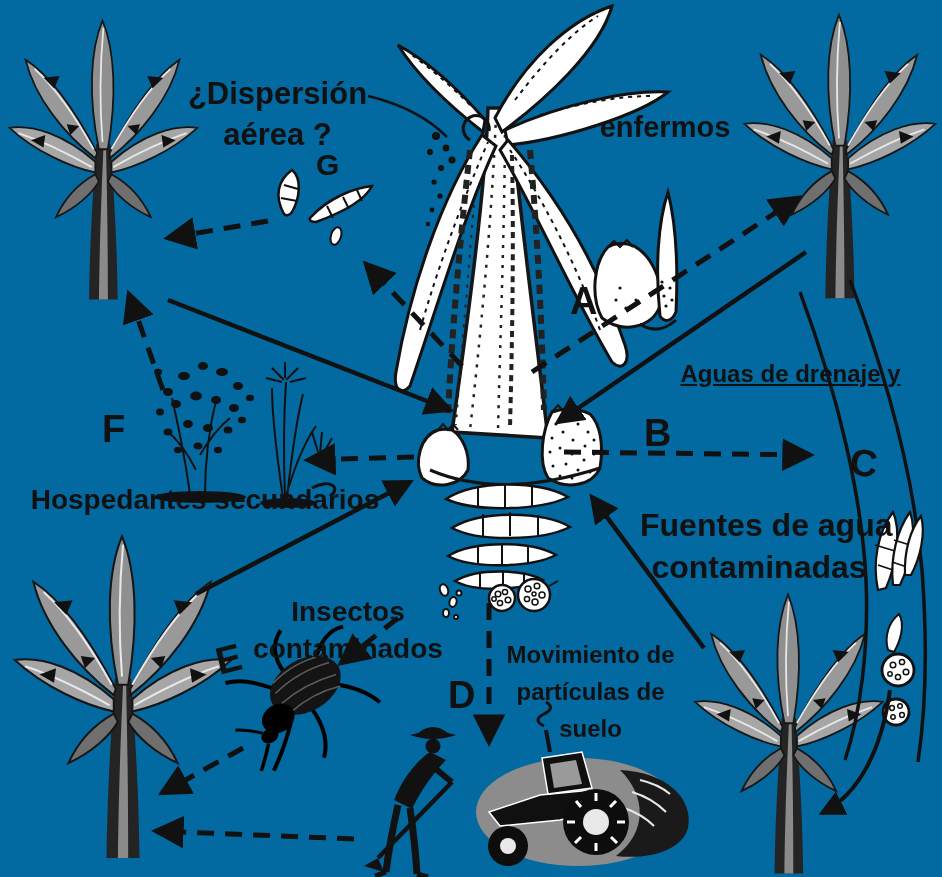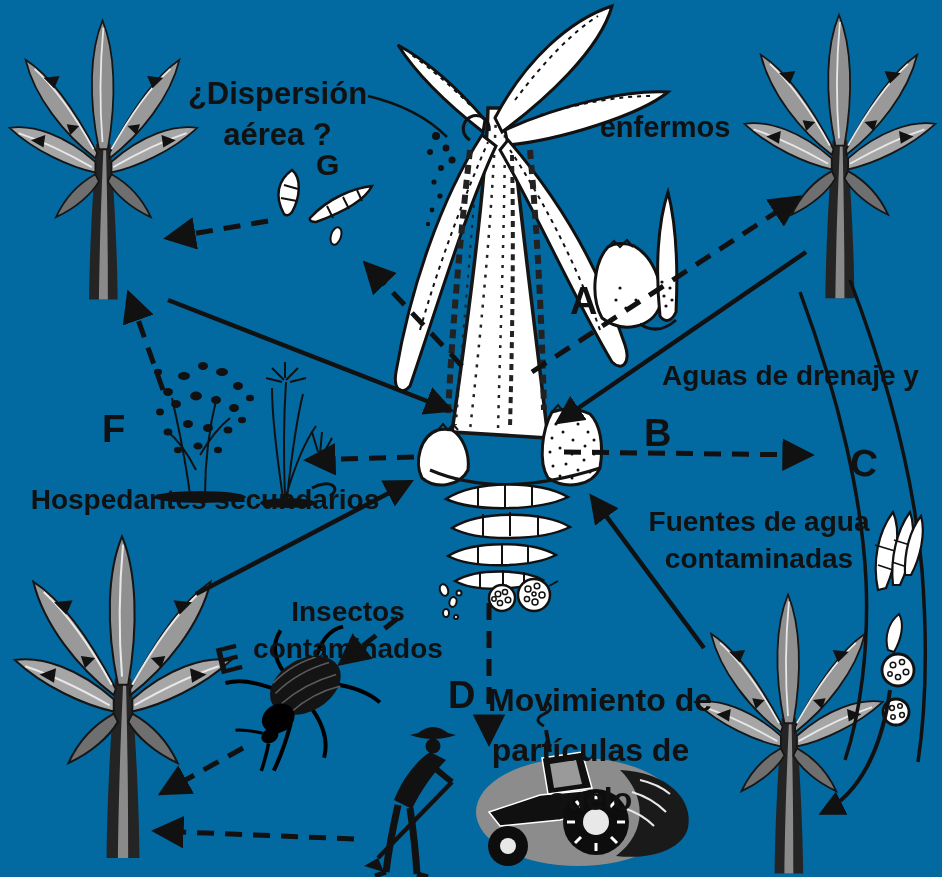--- a/index.html
+++ b/index.html
@@ -355,40 +355,40 @@
     <div>¿Dispersión</div>
     <div>aérea ?</div>
   </div>
   <div class="letter" style="left:316px;top:148px;font-size:30px;">G</div>
 
   <div class="lbl" style="left:585px;top:108px;width:160px;font-size:29px;">
     <div>enfermos</div>
   </div>
   <div class="letter" style="left:570px;top:280px;font-size:38px;">A</div>
 
-  <div class="lbl" style="left:648px;top:358px;width:285px;font-size:28px;">
+  <div class="lbl" style="left:648px;top:358px;width:285px;font-size:24px;text-decoration:underline;">
     <div>Aguas de drenaje y</div>
   </div>
   <div class="letter" style="left:644px;top:412px;font-size:38px;">B</div>
   <div class="letter" style="left:850px;top:442px;font-size:38px;transform:rotate(6deg);">C</div>
 
-  <div class="lbl" style="left:640px;top:504px;width:238px;font-size:28px;">
+  <div class="lbl" style="left:640px;top:504px;width:238px;font-size:32px;">
     <div>Fuentes de agua</div>
     <div>contaminadas</div>
   </div>
 
   <div class="letter" style="left:102px;top:408px;font-size:38px;">F</div>
   <div class="lbl" style="left:0px;top:482px;width:362px;font-size:28px;padding-left:24px;">Hospedantes secundarios</div>
 
   <div class="lbl" style="left:252px;top:568px;width:192px;font-size:28px;margin-top:26px;">
     <div>Insectos</div>
     <div>contaminados</div>
   </div>
   <div class="letter" style="left:216px;top:638px;font-size:38px;transform:rotate(-14deg);">E</div>
 
   <div class="letter" style="left:448px;top:674px;font-size:38px;">D</div>
-  <div class="lbl" style="left:488px;top:676px;width:205px;font-size:32px;line-height:1.55;">
+  <div class="lbl" style="left:488px;top:636px;width:205px;font-size:24px;line-height:1.55;">
     <div>Movimiento de</div>
     <div>partículas de</div>
     <div>suelo</div>
   </div>
 
 </div>
 
 </body></html>

